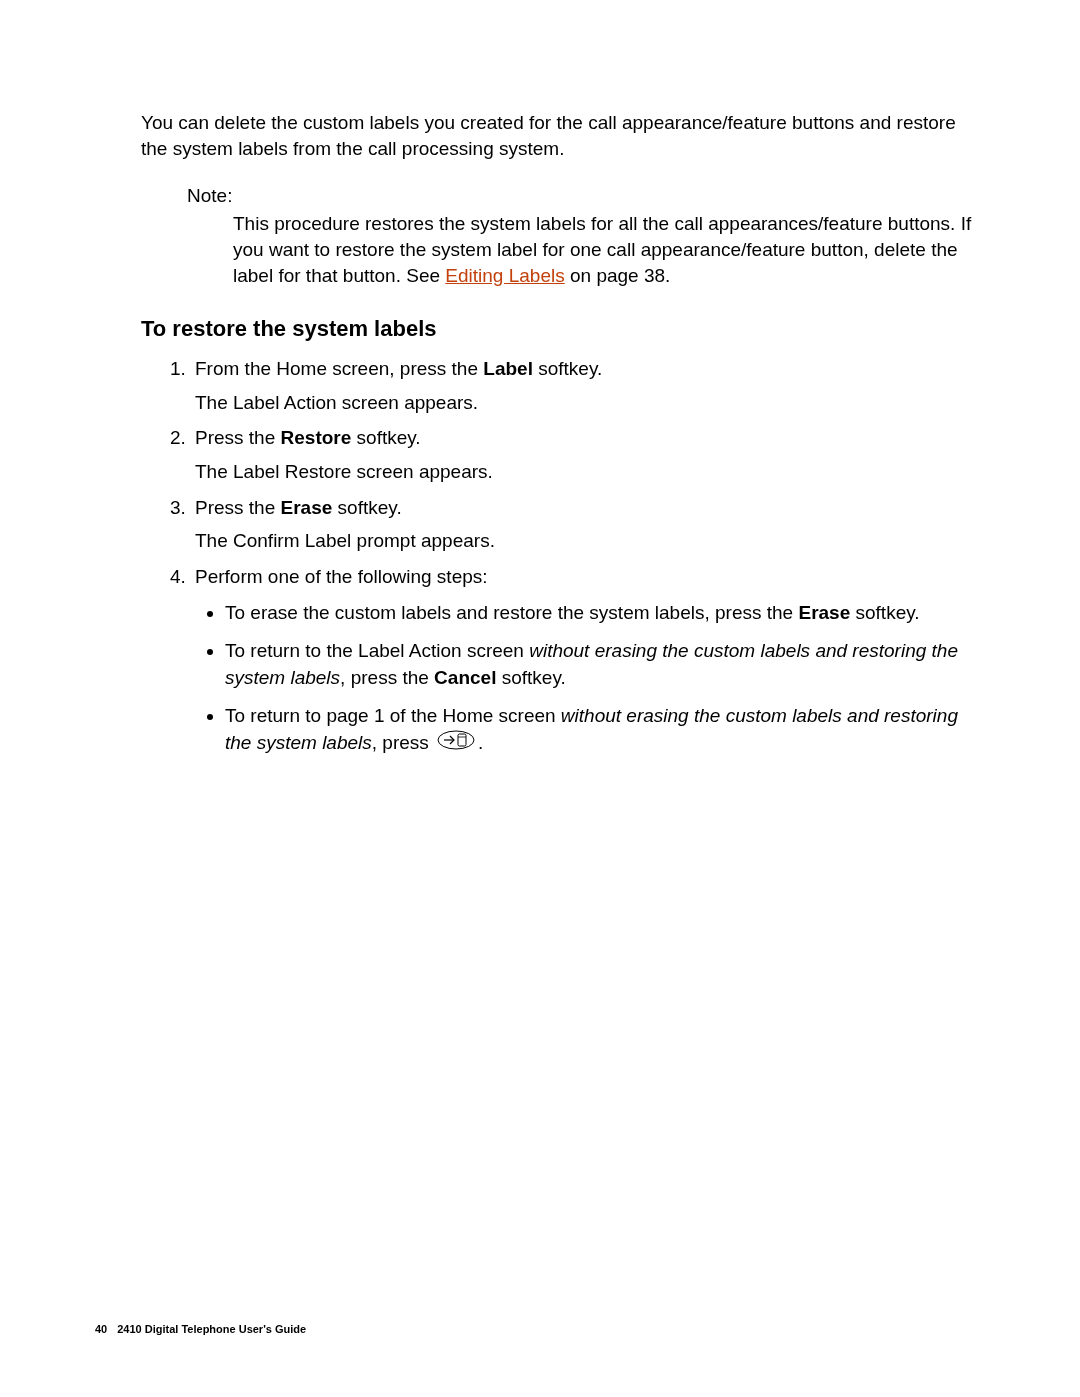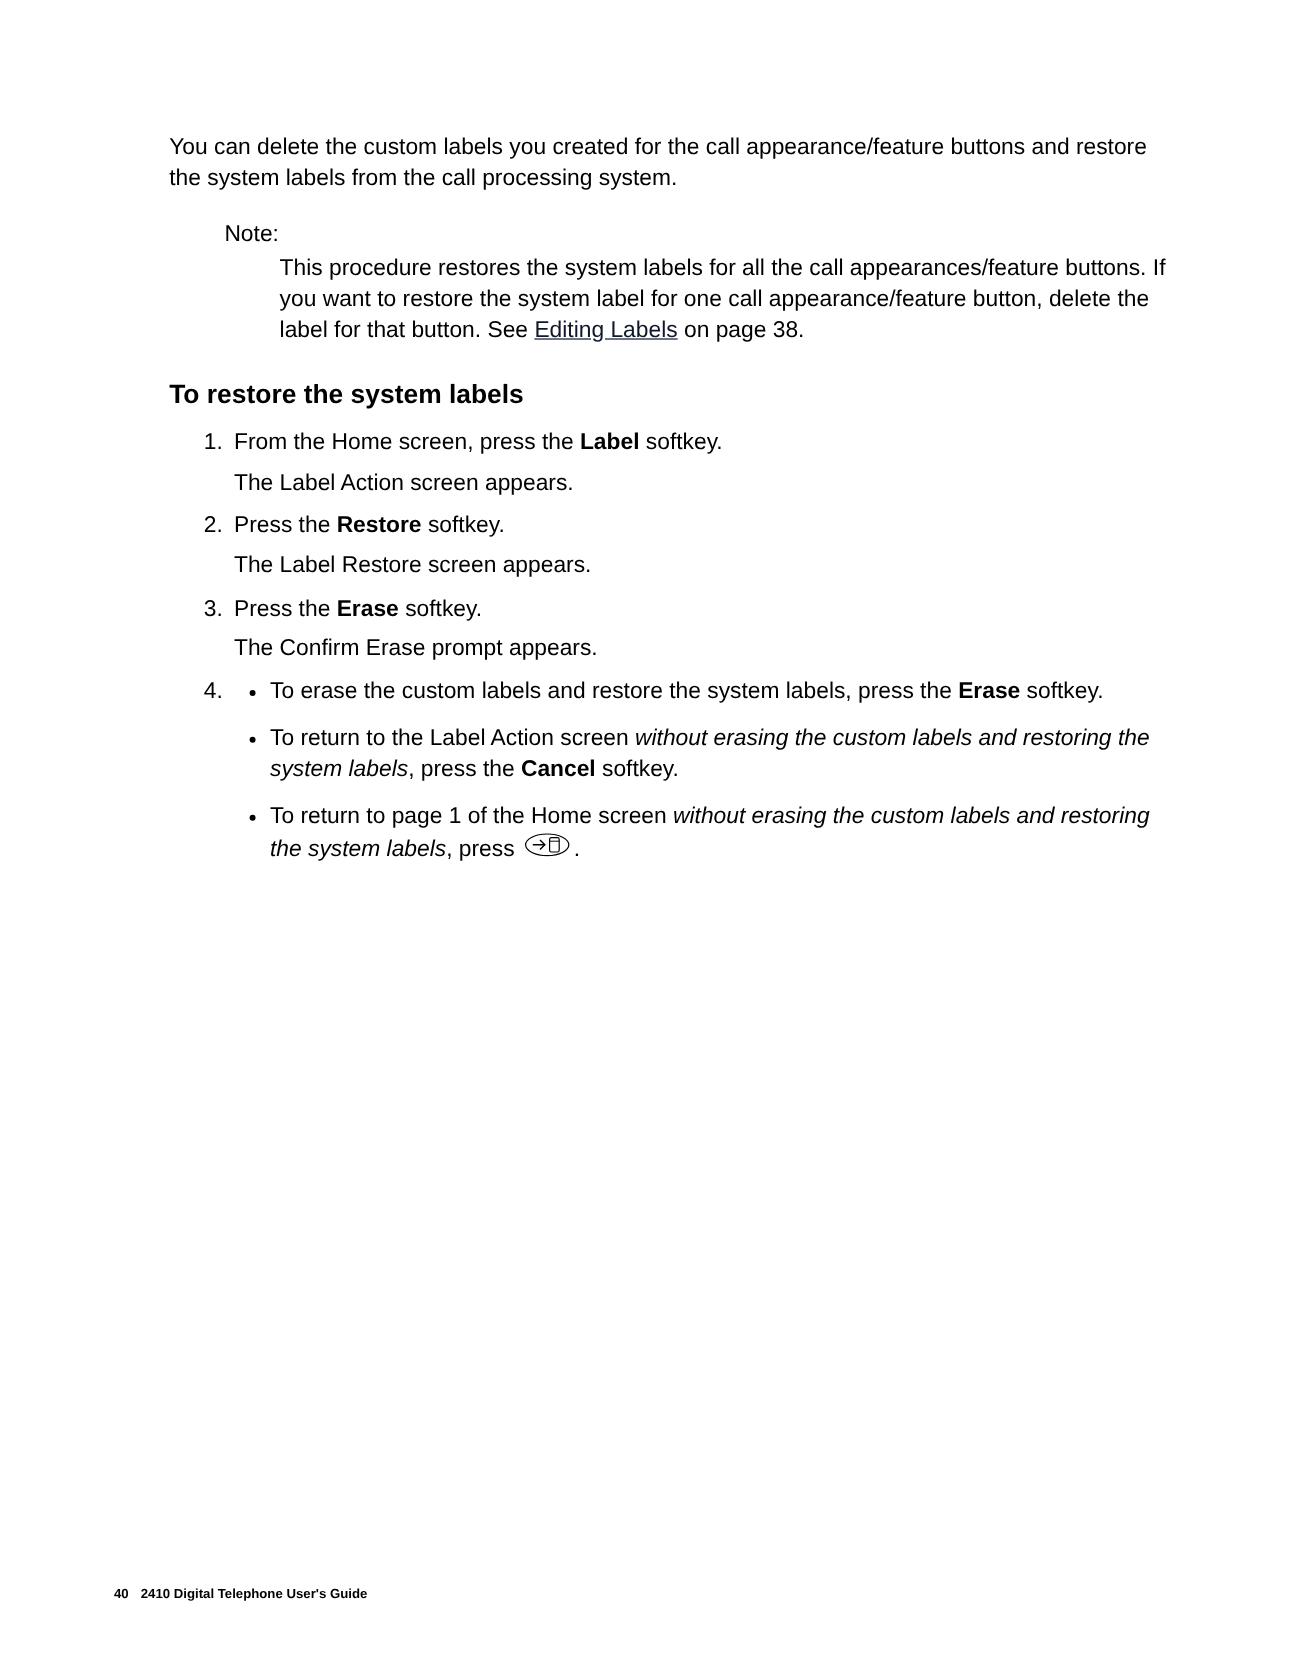--- a/index.html
+++ b/index.html
@@ -36,21 +36,21 @@
     font-size: 19px;
     font-weight: normal;
     margin: 0 0 4px 0;
   }
   .note-body {
     margin: 0 0 0 46px;
     font-size: 19px;
     line-height: 1.35;
   }
   .link {
-    color: #0f172a;
+    color: #c2410c;
     text-decoration: underline;
   }
   .h2 {
     font-size: 22px;
     font-weight: bold;
     margin: 0 0 14px 46px;
   }
   ol.steps {
     margin: 0 0 0 70px;
     padding: 0 0 0 26px;
@@ -112,23 +112,24 @@
     <li>
       <span>From the Home screen, press the </span><span class="bold">Label</span><span> softkey.</span>
       <div class="result">The Label Action screen appears.</div>
     </li>
     <li>
       <span>Press the </span><span class="bold">Restore</span><span> softkey.</span>
       <div class="result">The Label Restore screen appears.</div>
     </li>
     <li>
       <span>Press the </span><span class="bold">Erase</span><span> softkey.</span>
-      <div class="result">The Confirm Erase prompt appears.</div>
+      <div class="result">The Confirm Label prompt appears.</div>
     </li>
     <li>
+      <span>Perform one of the following steps:</span>
       <ul class="sub">
         <li>
           <span>To erase the custom labels and restore the system labels, press the </span><span class="bold">Erase</span><span> softkey.</span>
         </li>
         <li>
           <span>To return to the Label Action screen </span><span class="ital">without erasing the custom labels and restoring the system labels</span><span>, press the </span><span class="bold">Cancel</span><span> softkey.</span>
         </li>
         <li>
           <span>To return to page 1 of the Home screen </span><span class="ital">without erasing the custom labels and restoring the system labels</span><span>, press </span><span class="exit-icon"><svg width="40" height="20" viewBox="0 0 40 20">
             <ellipse cx="20" cy="10" rx="18" ry="9" fill="none" stroke="#000" stroke-width="1"></ellipse>

